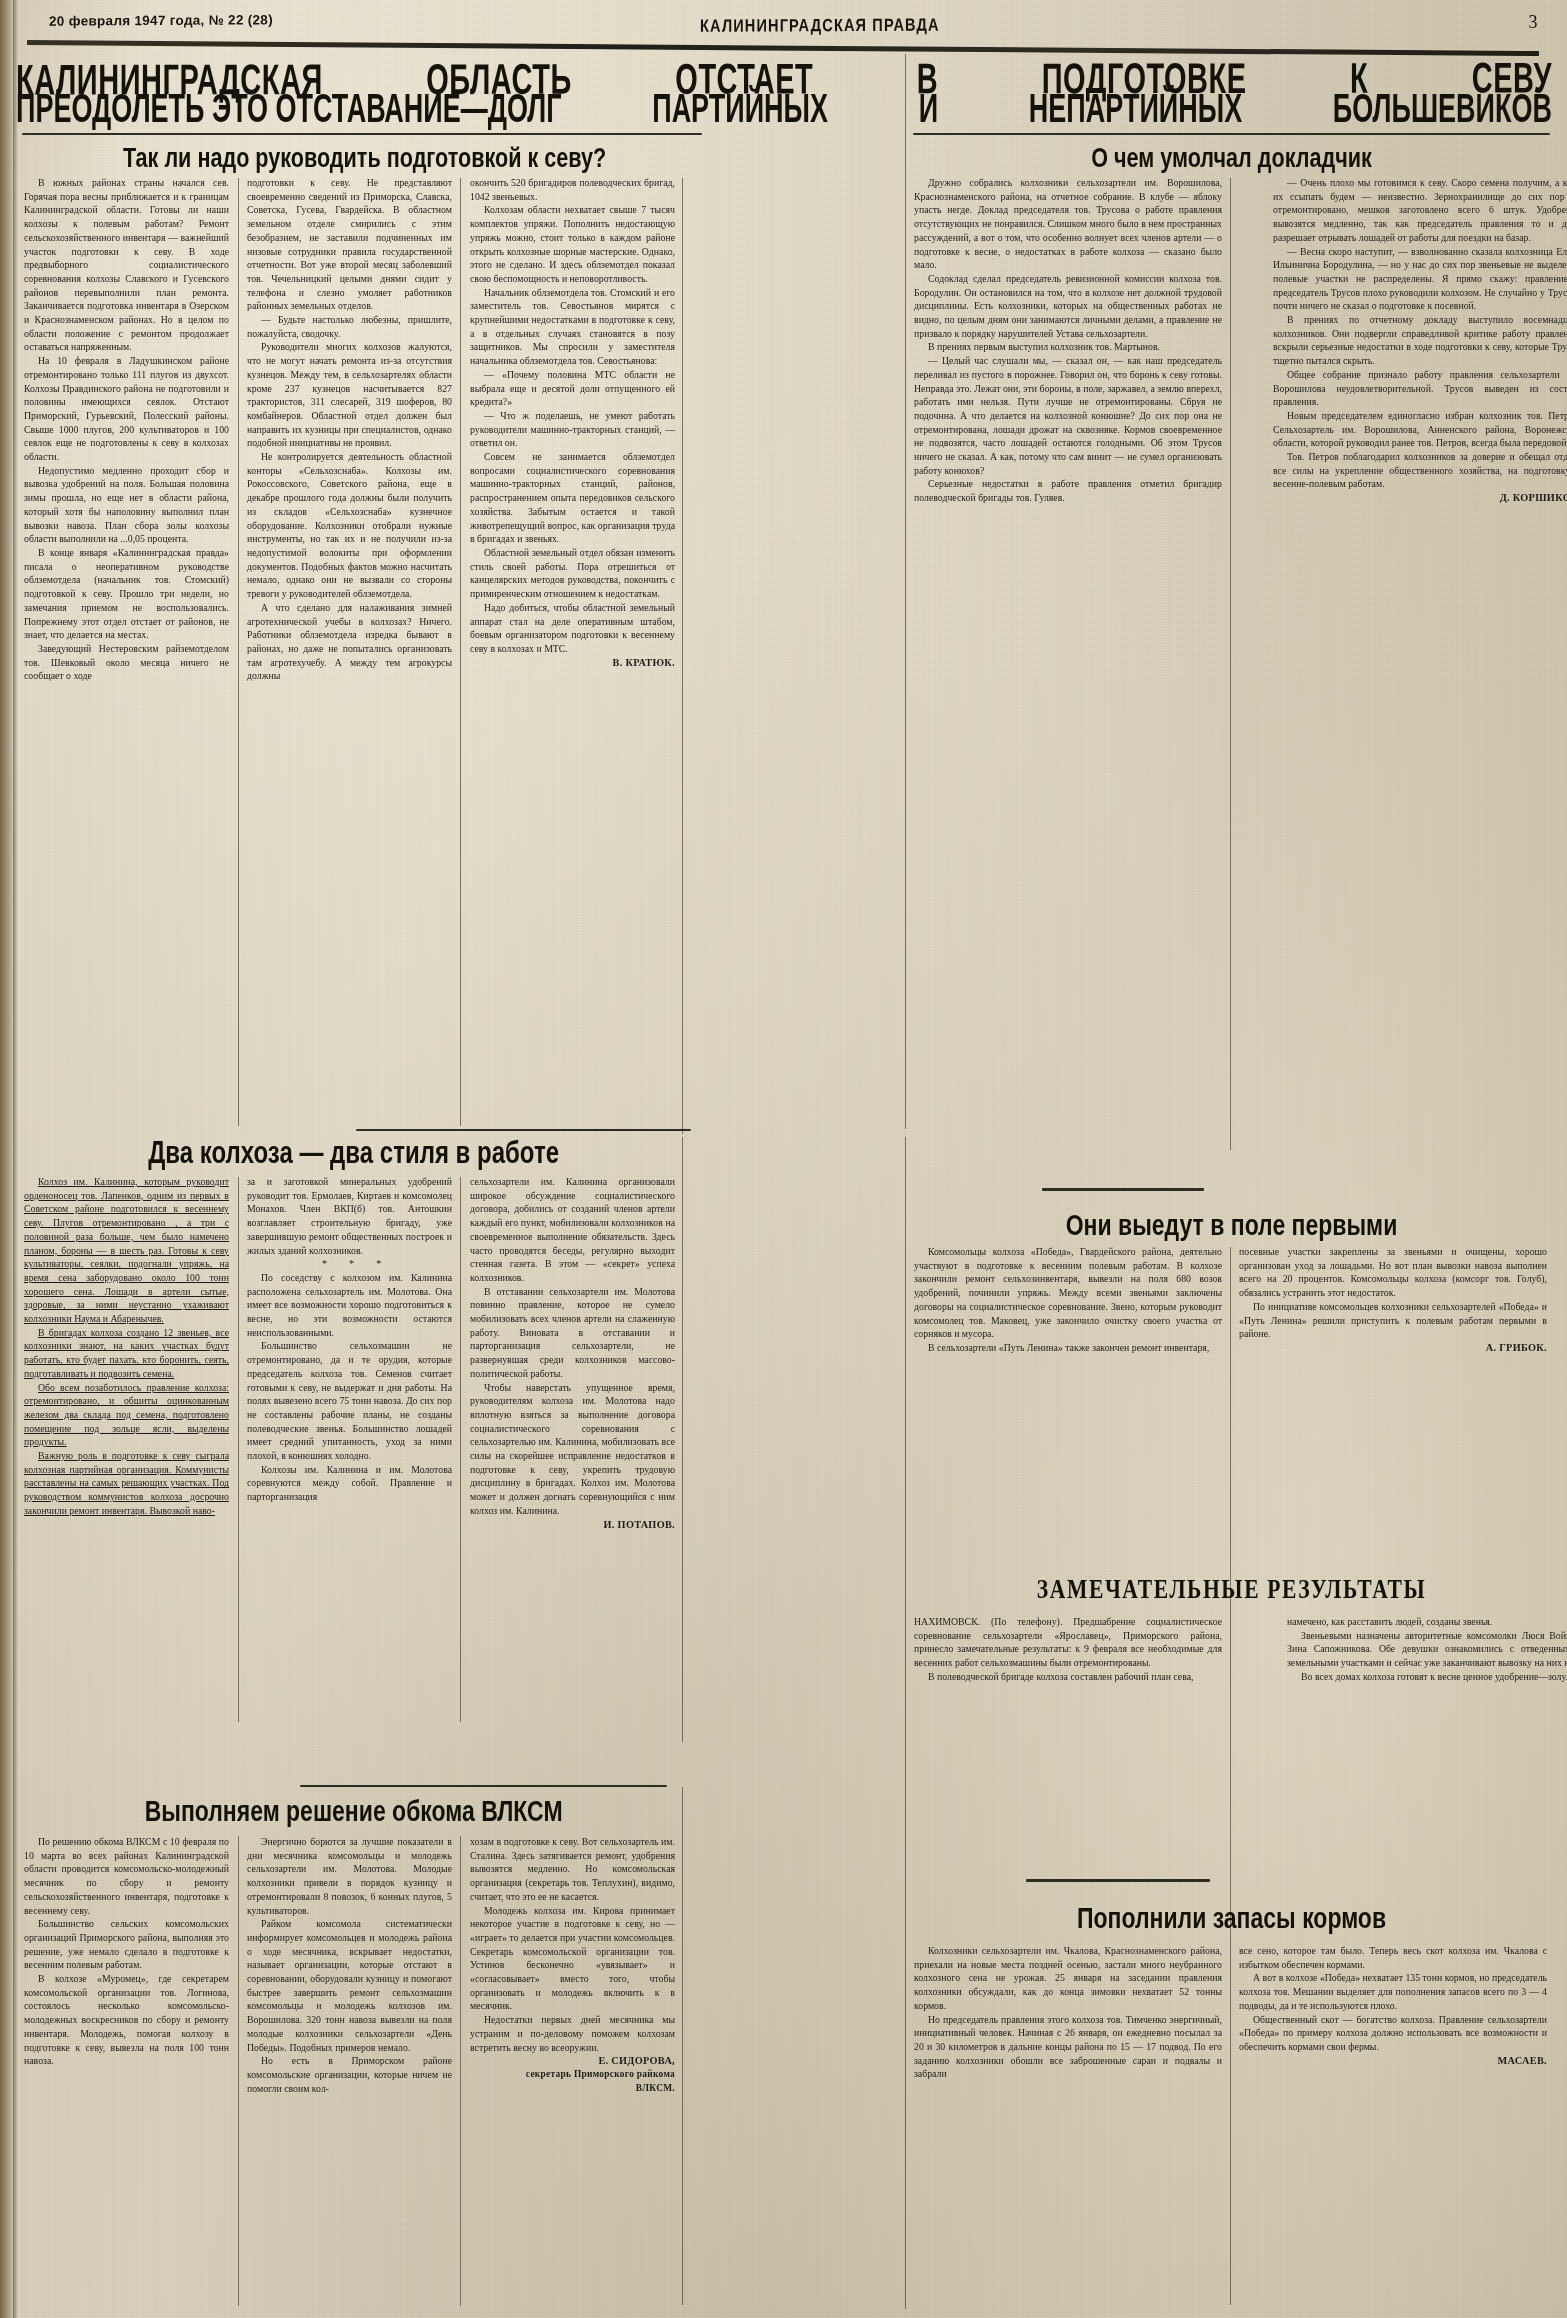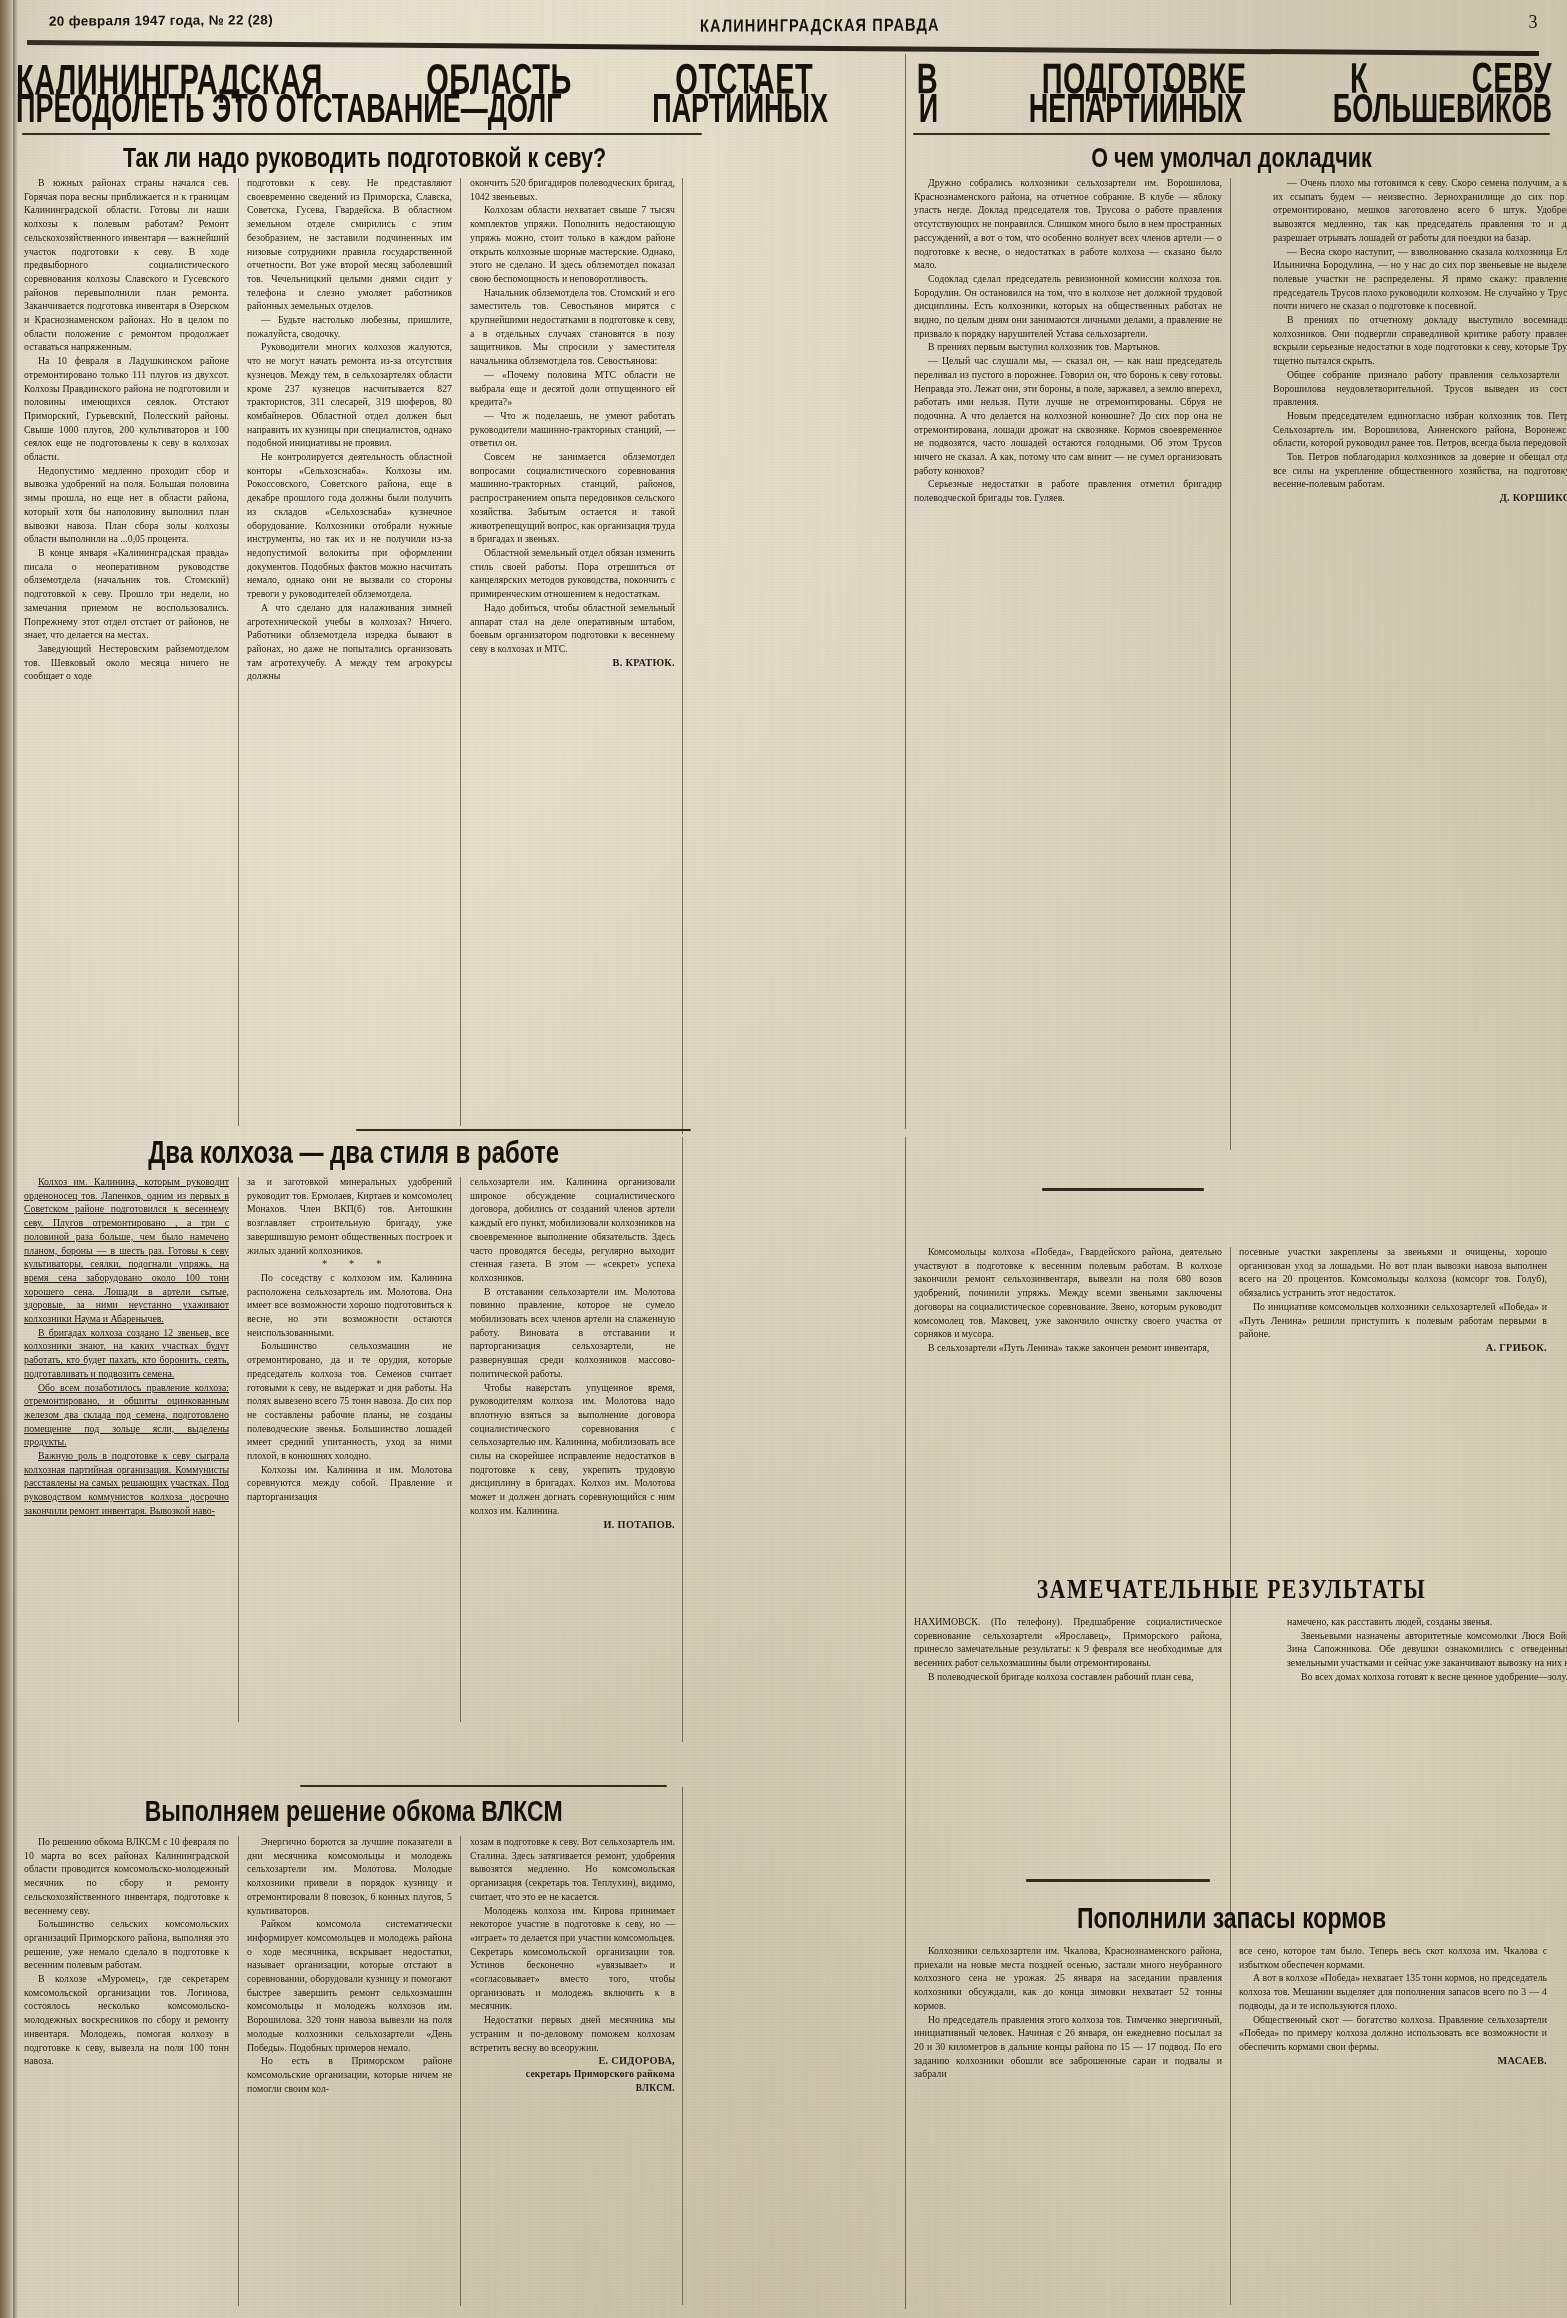--- a/index.html
+++ b/index.html
@@ -242,20 +242,23 @@
     <p class="sig">Д. КОРШИКОВ.</p>
   </div>
 
   <div class="srule short" style="left:356px;top:1129px;width:335px;height:2.2px;"></div>
   <div class="srule short" style="left:1042px;top:1188px;width:162px;height:2.7px;"></div>
 
   <div class="art-h" style="left:21.6px;top:1139px;width:664px;font-size:24px;">
     <span class="stretch">Два колхоза — два стиля в работе</span>
   </div>
 
+  <div class="art-h" style="left:913px;top:1212px;width:637px;font-size:23px;">
+    <span class="stretch">Они выедут в поле первыми</span>
+  </div>
 
   <div class="vrule" style="left:238px;top:1177px;height:545px;"></div>
   <div class="vrule" style="left:460px;top:1177px;height:545px;"></div>
   <div class="vrule" style="left:682px;top:1137px;height:605px;"></div>
   <div class="vrule" style="left:905px;top:1137px;height:1172px;"></div>
   <div class="vrule" style="left:1230px;top:1247px;height:1058px;"></div>
 
   <div class="col" style="left:24px;top:1175px;width:205px;text-decoration:underline;">
     <p>Колхоз им. Калинина, которым руководит орденоносец тов. Лапенков, одним из первых в Советском районе подготовился к весеннему севу. Плугов отремонтировано , а три с половиной раза больше, чем было намечено планом, бороны — в шесть раз. Готовы к севу культиваторы, сеялки, подогнали упряжь, на время сена заборудовано около 100 тонн хорошего сена. Лошади в артели сытые, здоровые, за ними неустанно ухаживают колхозники Наума и Абаренычев.</p>
     <p>В бригадах колхоза создано 12 звеньев, все колхозники знают, на каких участках будут работать, кто будет пахать, кто боронить, сеять, подготавливать и подвозить семена.</p>

